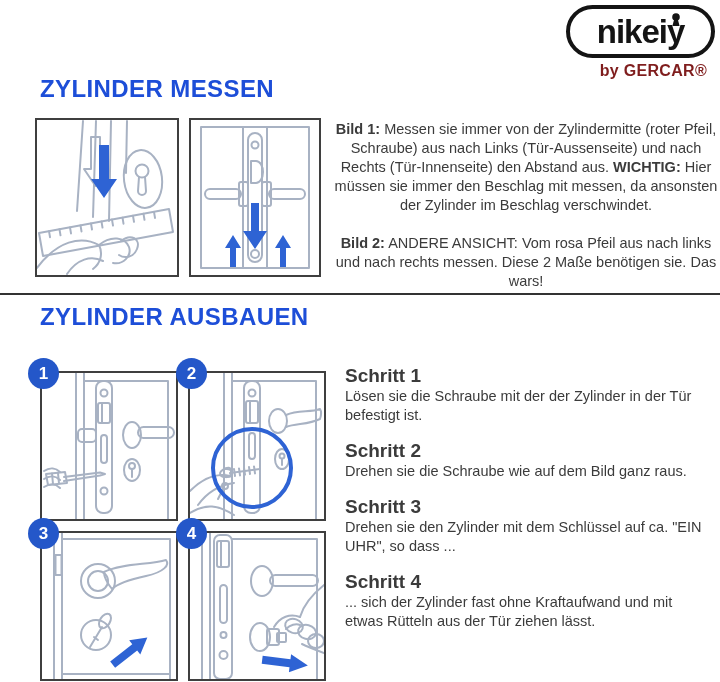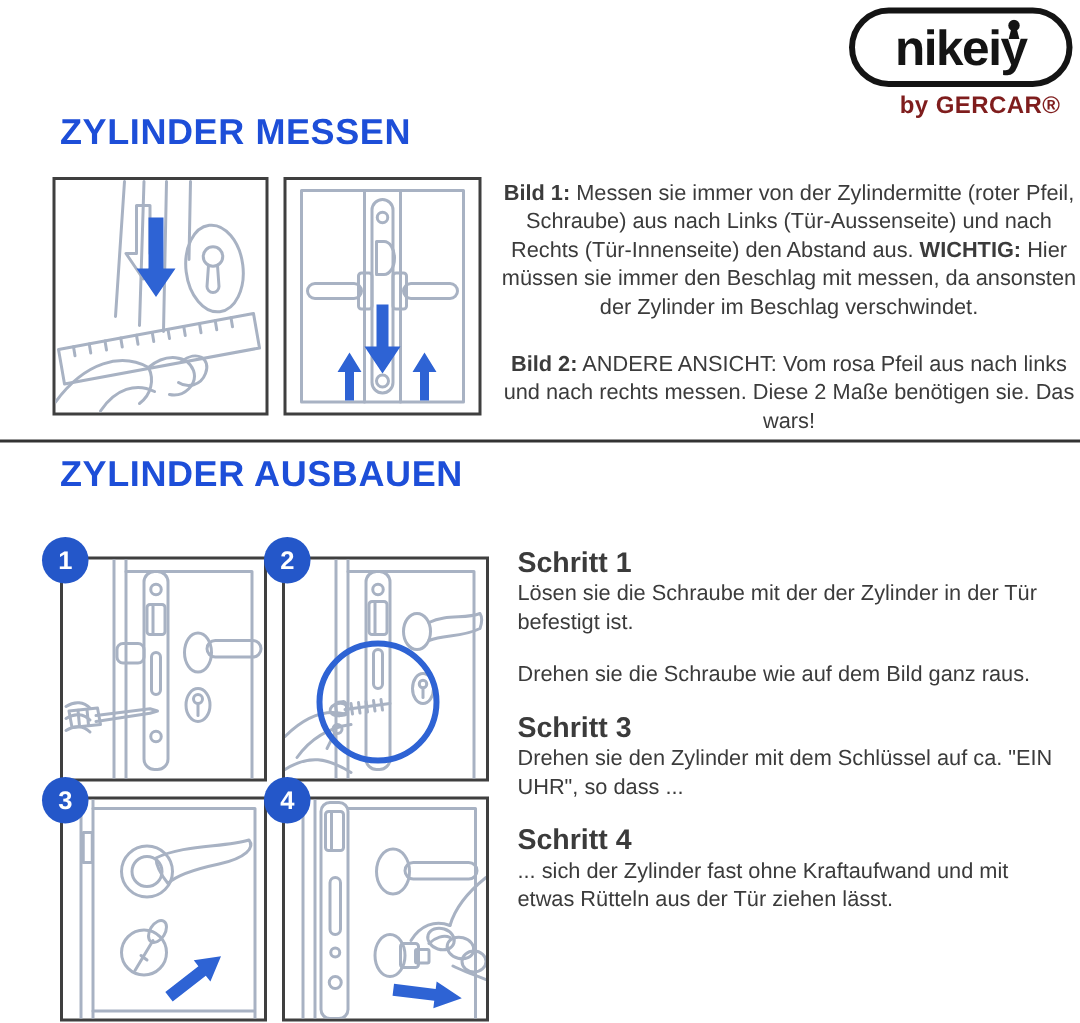--- a/index.html
+++ b/index.html
@@ -218,20 +218,21 @@
       </g>
       <g transform="translate(98,130) rotate(7)">
         <path class="blue" d="M-26,-4 H2 V-9 L20,0 2,9 V4 H-26 z"></path>
       </g>
     </svg>
   </div>
 
   <div class="steps-text">
     <h3>Schritt 1</h3>
     <p>Lösen sie die Schraube mit der der Zylinder in der Tür befestigt ist.</p>
+    <h3>Schritt 2</h3>
     <p>Drehen sie die Schraube wie auf dem Bild ganz raus.</p>
     <h3>Schritt 3</h3>
     <p>Drehen sie den Zylinder mit dem Schlüssel auf ca. "EIN UHR", so dass ...</p>
     <h3>Schritt 4</h3>
     <p>... sich der Zylinder fast ohne Kraftaufwand und mit etwas Rütteln aus der Tür ziehen lässt.</p>
   </div>
 
 </div>
 
 </body></html>

